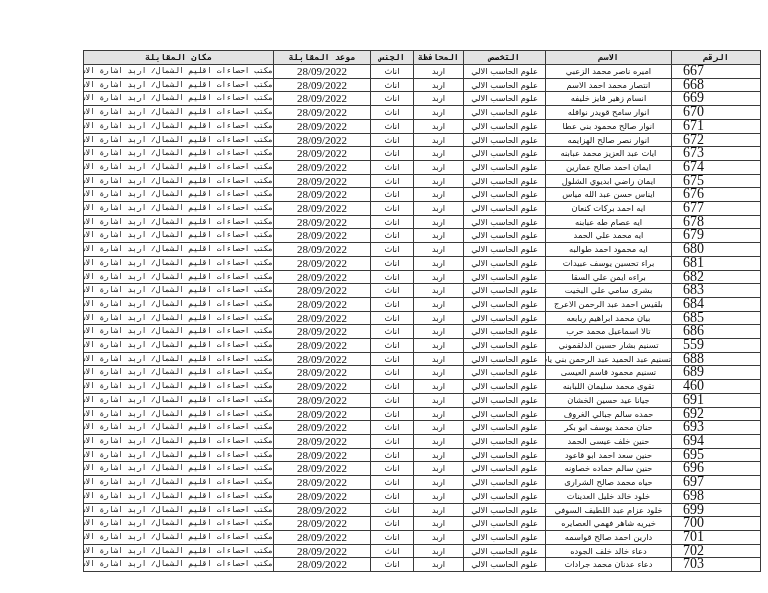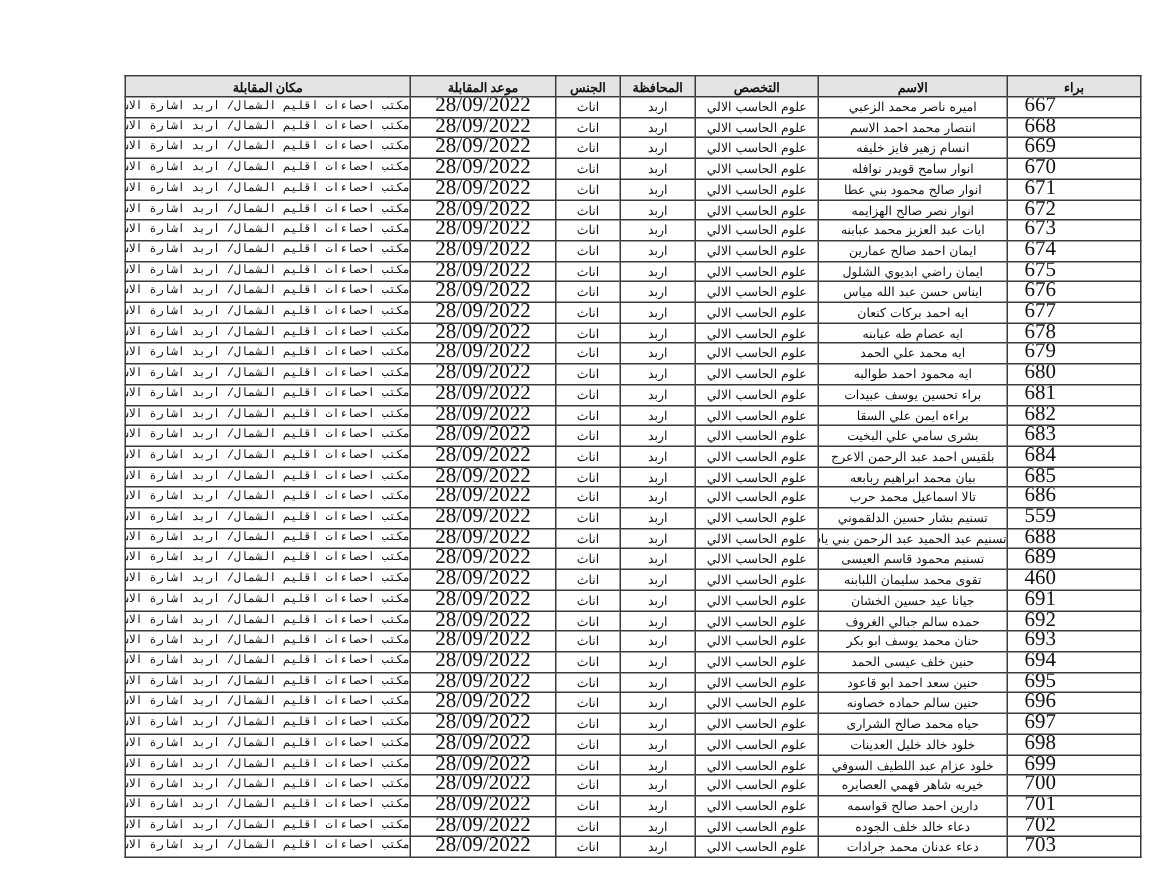--- a/index.html
+++ b/index.html
@@ -3,46 +3,46 @@
 <meta charset="utf-8">
 <style>
   html,body{margin:0;padding:0;background:#ffffff;}
   body{width:768px;height:593px;position:relative;overflow:hidden;
        font-family:"DejaVu Sans",sans-serif;}
   .sheet{position:absolute;left:83px;top:50px;width:677px;}
   table{border-collapse:collapse;table-layout:fixed;width:677px;direction:rtl;}
   th,td{border:1px solid #3a3a3a;padding:0;margin:0;overflow:hidden;
         white-space:nowrap;vertical-align:middle;color:#111;}
   thead th{background:#e4e4e4;font-weight:bold;font-size:8.5px;height:13px;
-           text-align:center;font-family:Liberation Serif, serif;}
+           text-align:center;font-family:Liberation Mono, monospace;}
   tbody tr{height:12.7px;}
   td{font-size:8.3px;text-align:center;line-height:12.7px;}
   td.num{font-family:"Liberation Serif",serif;font-size:14px;
          text-align:left;padding-left:11px;direction:ltr;}
   td.name{font-size:8.3px;}
-  td.date{font-family:"Liberation Serif",serif;font-size:14px;}
+  td.date{font-family:"Liberation Serif",serif;font-size:11px;}
   td.loc{font-size:7.8px;font-family:Liberation Mono, monospace;}
 </style>
 </head>
 <body>
 
 <div class="sheet">
   <table>
     <colgroup>
       <col style="width:89px">
       <col style="width:126px">
       <col style="width:82px">
       <col style="width:50px">
       <col style="width:43px">
       <col style="width:97px">
       <col style="width:190px">
     </colgroup>
     <thead>
       <tr>
-        <th>براء</th>
+        <th>الرقم</th>
         <th>الاسم</th>
         <th>التخصص</th>
         <th>المحافظة</th>
         <th>الجنس</th>
         <th>موعد المقابلة</th>
         <th>مكان المقابلة</th>
       </tr>
     </thead>
     <tbody id="rows-body">
         <tr>

